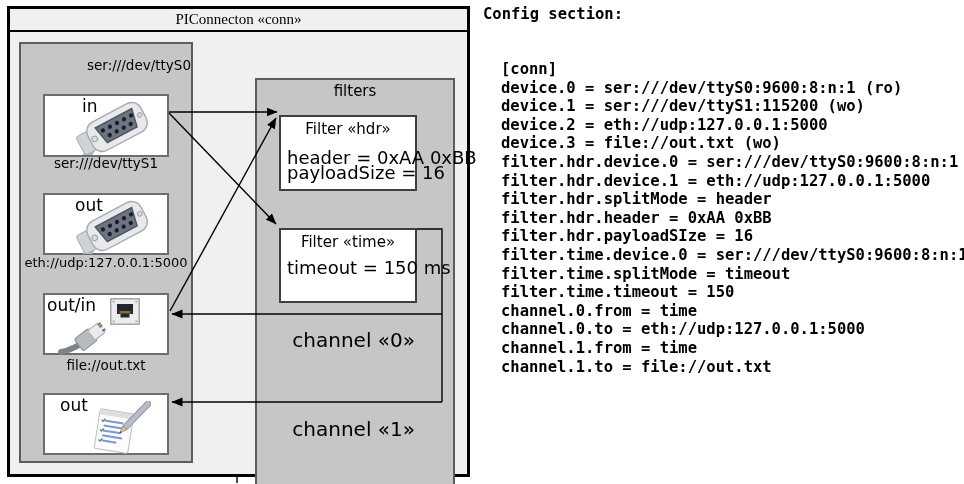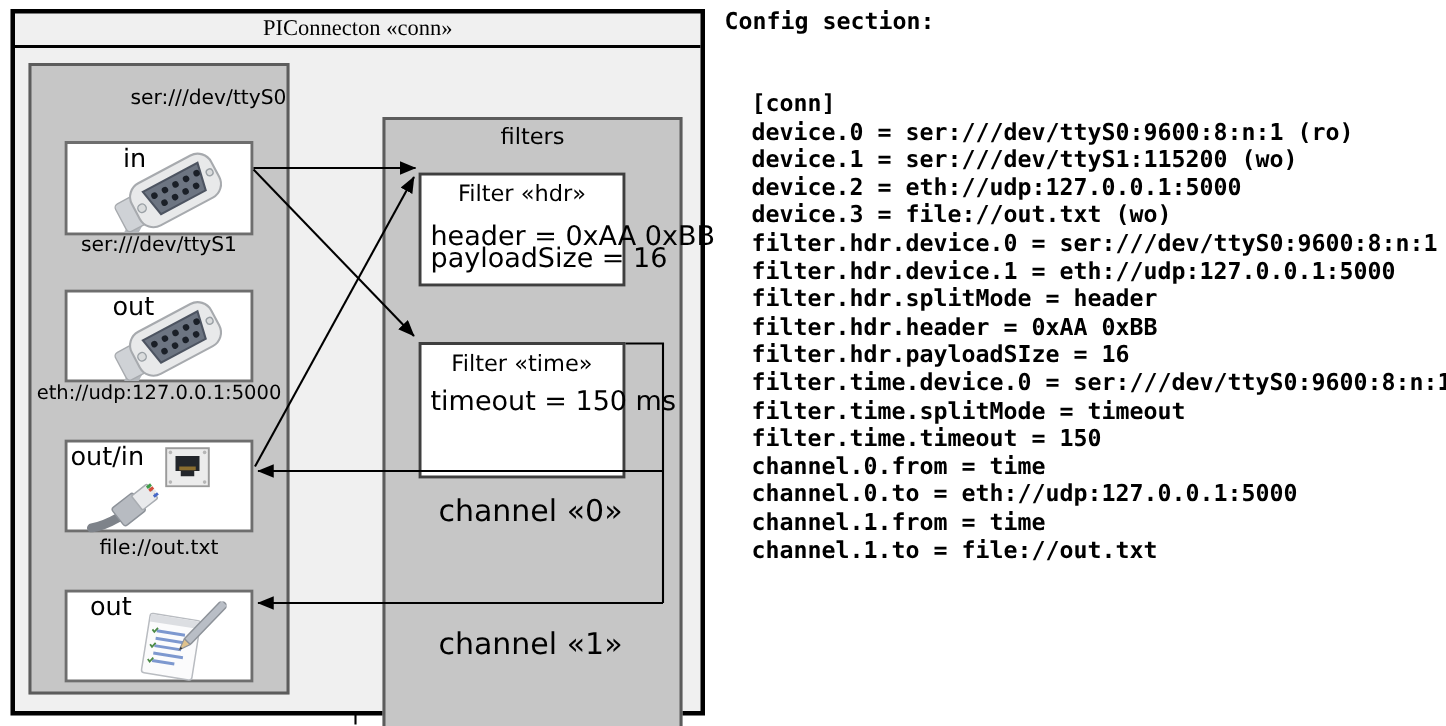--- a/index.html
+++ b/index.html
@@ -28,21 +28,21 @@
   .lbl3{top:211px;font-size:13px;} .box3{top:234px;height:62px;}
   .lbl4{top:313px;} .box4{top:334px;height:62px;}
   .dir{position:absolute;top:0;font-size:17px;line-height:20px;}
   .dir1{left:37px;} .dir2{left:30px;} .dir3{left:2px;} .dir4{left:15px;}
   .dev-icon{position:absolute;}
   .icon-fill{left:0;top:0;width:122px;height:59px;}
 
   
   .filter-box{position:absolute;left:22px;width:138px;background:#fff;
               border:2px solid #3f3f3f;box-sizing:border-box;}
-  .fbox1{top:35px;height:76px;} .fbox2{top:148px;height:91px;}
+  .fbox1{top:35px;height:76px;} .fbox2{top:148px;height:75px;}
   .filter-title{position:absolute;left:0;right:0;top:3px;text-align:center;font-size:15px;}
   .filter-attr{position:absolute;left:6px;font-size:18px;line-height:15px;white-space:nowrap;}
   .attr-a{top:33px;} .attr-b{top:48px;} .attr-c{top:30px;}
 
   .channel-label{position:absolute;right:38px;font-size:20px;}
   .ch0{top:248px;} .ch1{top:337px;}
 
   
   .wires{position:absolute;left:0;top:0;pointer-events:none;}
   .wires line,.wires polyline{stroke:#000;stroke-width:1.4;fill:none;}

